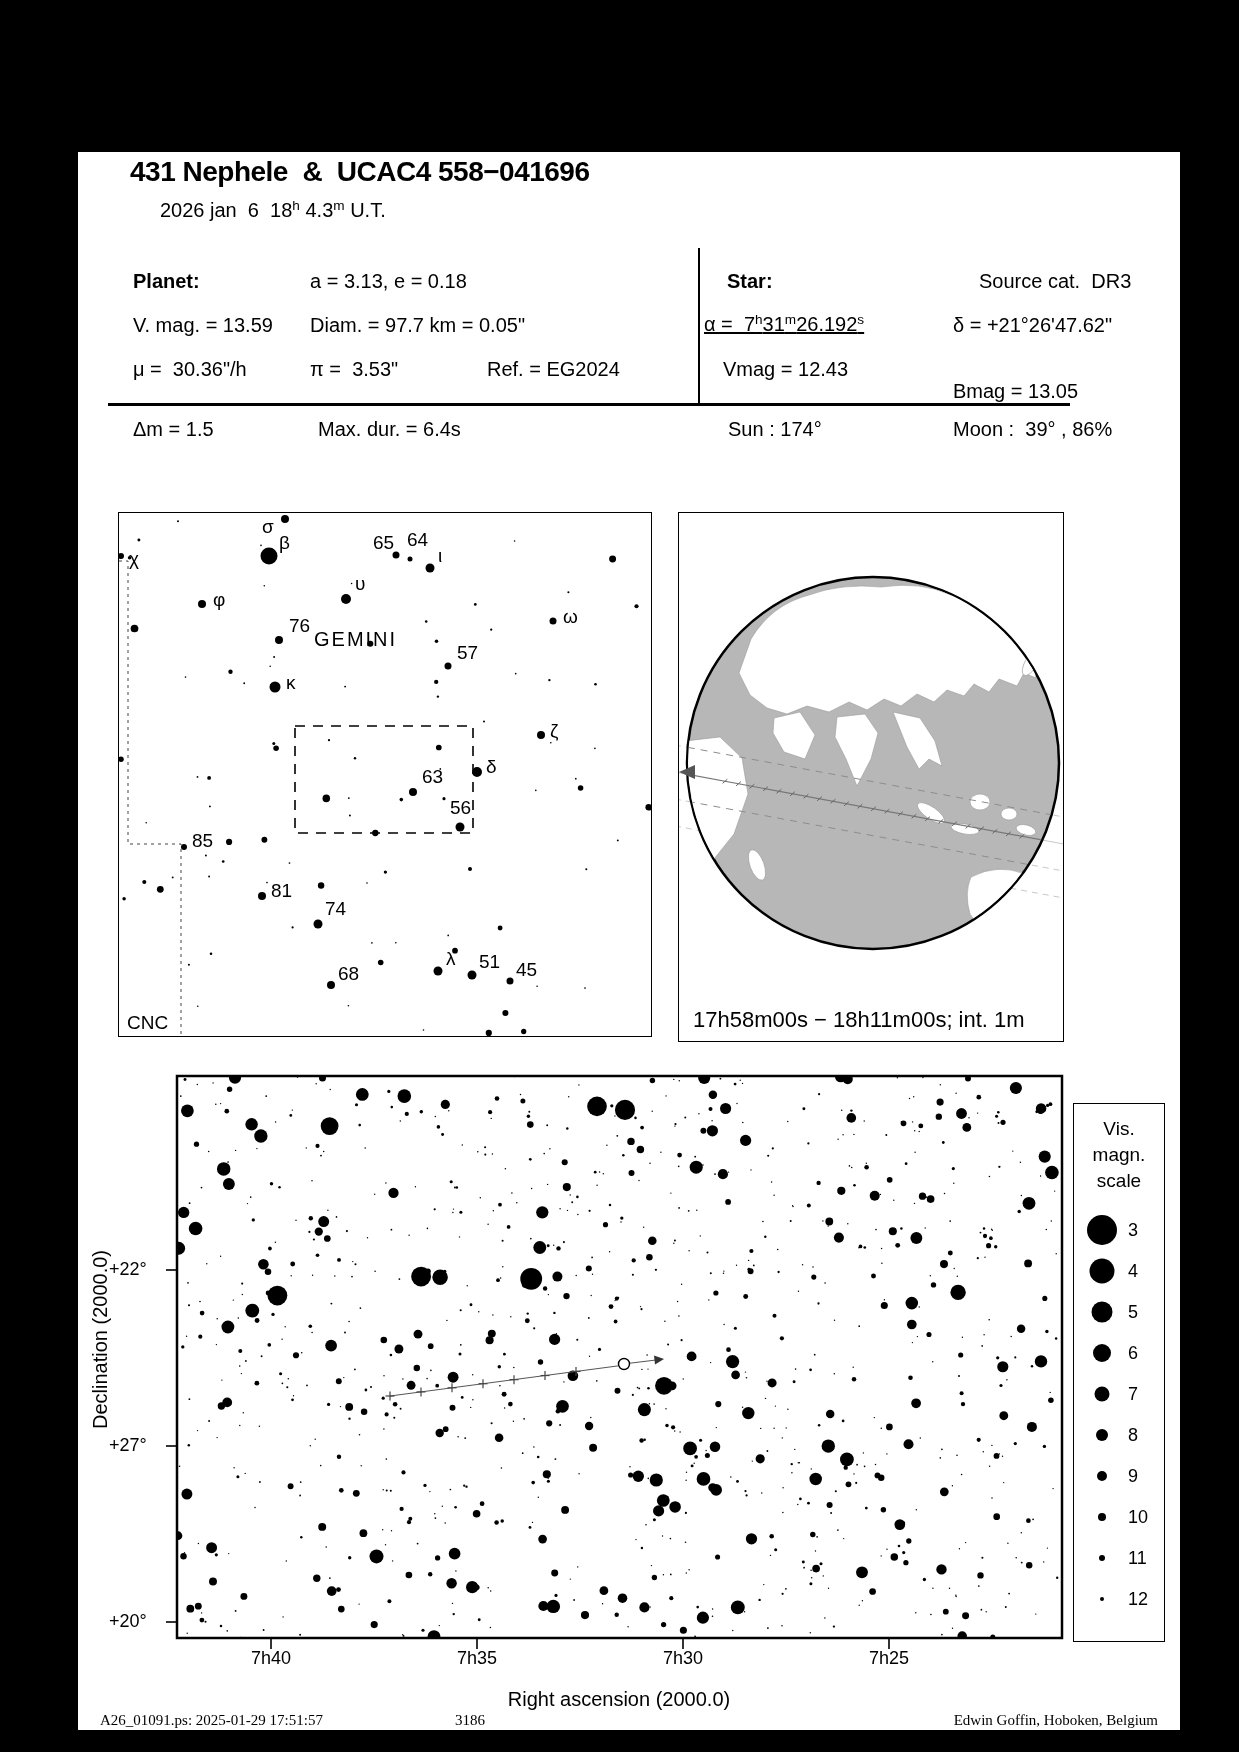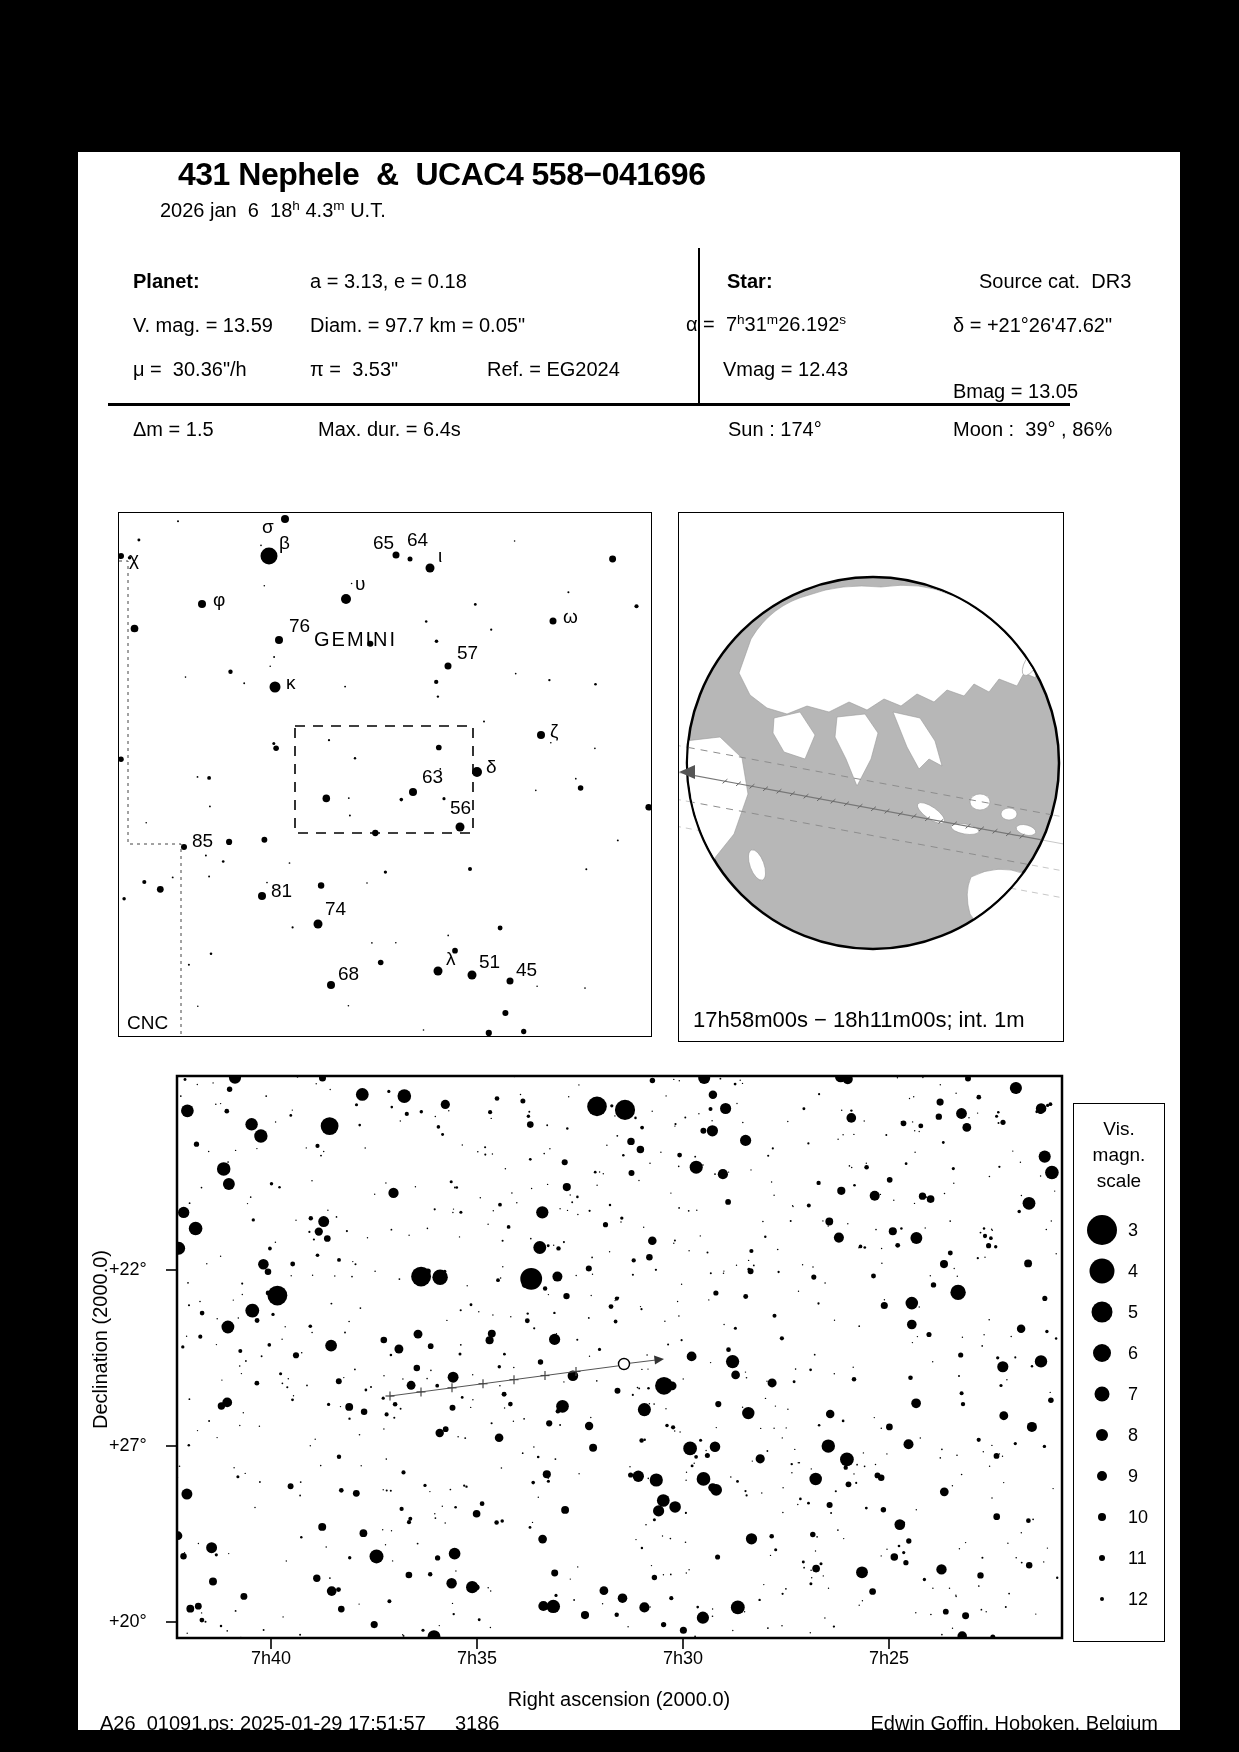--- a/index.html
+++ b/index.html
@@ -1,58 +1,58 @@
 <!DOCTYPE html>
 <html><head>
 <meta charset="utf-8">
 <style>
   html,body{margin:0;padding:0;background:#000;}
   .stage{position:relative;width:1239px;height:1752px;background:#000;overflow:hidden;
          font-family:"Liberation Sans","DejaVu Sans",sans-serif;color:#000;}
   .page{position:absolute;left:78px;top:152px;width:1102px;height:1578px;background:#fff;}
   .abs{position:absolute;white-space:pre;}
-  .title{left:52px;top:4px;font-size:32px;font-weight:bold;letter-spacing:-0.5px;margin-left:48px;}
+  .title{left:52px;top:4px;font-size:28px;font-weight:bold;letter-spacing:-0.5px;}
   .dateline{left:82px;top:46px;font-size:20px;}
   .dateline sup, .supline sup{font-size:0.68em;vertical-align:0.5em;}
   .inf{font-size:20px;}
   .inf.b{font-weight:bold;}
   .vdiv{position:absolute;left:620px;top:96px;width:2px;height:157px;background:#000;}
   .hrule{position:absolute;left:30px;top:251px;width:962px;height:3px;background:#000;}
   .panel{position:absolute;border:1.6px solid #000;background:#fff;}
   .caption{position:absolute;left:14px;bottom:8px;font-size:22px;}
   .xtick{position:absolute;width:90px;text-align:center;font-size:18px;}
   .ytick{position:absolute;width:60px;text-align:left;font-size:18px;}
   .axlabel{position:absolute;font-size:20px;text-align:center;}
   .ylabelrot{position:absolute;left:-128px;top:1176px;width:300px;text-align:center;
              font-size:20px;transform:rotate(-90deg);transform-origin:center center;}
   .legend{position:absolute;left:995px;top:951px;width:90px;height:537px;border:1.6px solid #000;}
   .legend .lt{text-align:center;font-size:19px;line-height:26px;}
   .legend .lt:first-child{margin-top:12px;}
-  .footer{position:absolute;top:1560px;font-size:20px;
-          font-family:Liberation Sans, sans-serif;}
+  .footer{position:absolute;top:1560px;font-size:15px;
+          font-family:Liberation Serif, serif;}
   svg{display:block;}
   text{font-family:"Liberation Sans","DejaVu Sans",sans-serif;}
 </style>
 </head>
 <body>
 
 <div class="stage">
   <div class="page">
 
     <div class="abs title">431 Nephele  &amp;  UCAC4 558−041696</div>
     <div class="abs dateline supline"><span>2026 jan  6  18</span><sup>h</sup><span> 4.3</span><sup>m</sup><span> U.T.</span></div>
 
     <div class="abs inf b" style="left:55px;top:118px;">Planet:</div>
     <div class="abs inf" style="left:232px;top:118px;">a = 3.13, e = 0.18</div>
     <div class="abs inf b" style="left:649px;top:118px;">Star:</div>
     <div class="abs inf" style="left:875px;top:118px;margin-left:26px;">Source cat.  DR3</div>
 
     <div class="abs inf" style="left:55px;top:162px;">V. mag. = 13.59</div>
     <div class="abs inf" style="left:232px;top:162px;">Diam. = 97.7 km = 0.05"</div>
-    <div class="abs inf supline" style="left:608px;top:160px;"><span>α =  7</span><sup>h</sup><span>31</span><sup>m</sup><span>26.192</span><sup>s</sup></div>
+    <div class="abs inf supline" style="left:626px;top:160px;text-decoration:underline;"><span>α =  7</span><sup>h</sup><span>31</span><sup>m</sup><span>26.192</span><sup>s</sup></div>
     <div class="abs inf" style="left:875px;top:162px;">δ = +21°26'47.62"</div>
 
     <div class="abs inf" style="left:55px;top:206px;">μ =  30.36"/h</div>
     <div class="abs inf" style="left:232px;top:206px;">π =  3.53"</div>
     <div class="abs inf" style="left:409px;top:206px;">Ref. = EG2024</div>
     <div class="abs inf" style="left:645px;top:206px;">Vmag = 12.43</div>
     <div class="abs inf" style="left:875px;top:206px;margin-top:22px;">Bmag = 13.05</div>
 
     <div class="vdiv"></div>
     <div class="hrule"></div>

